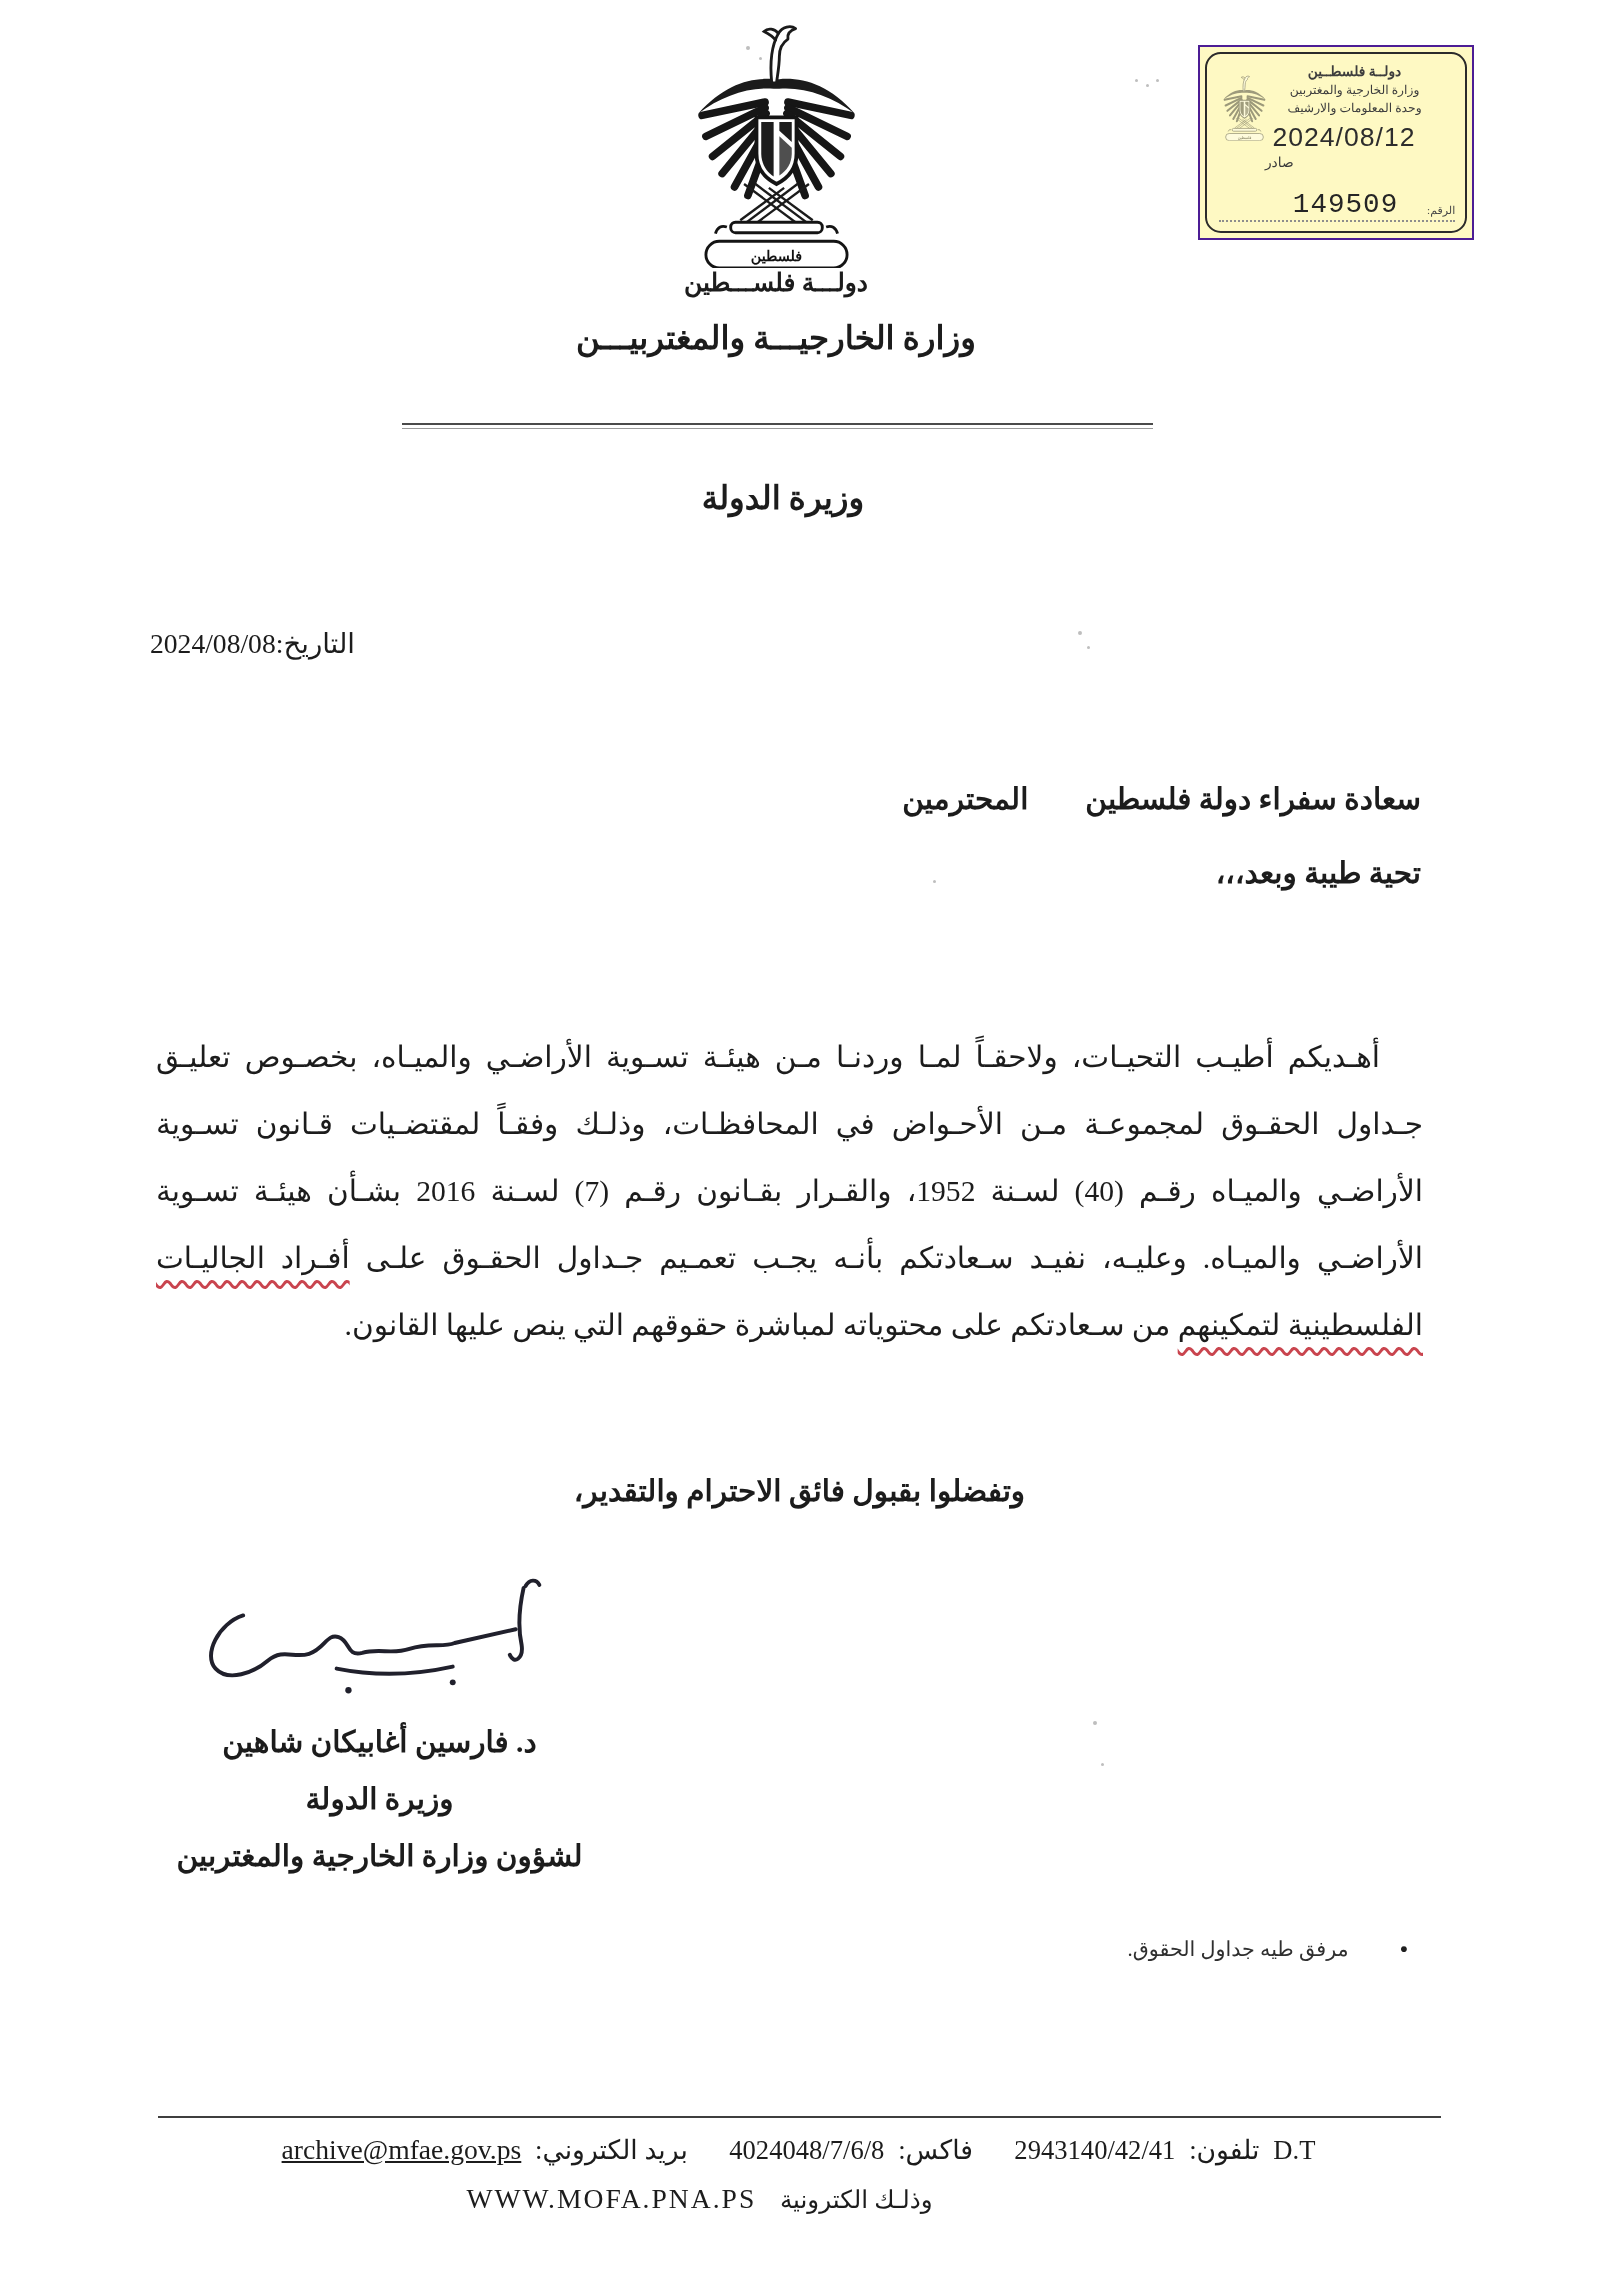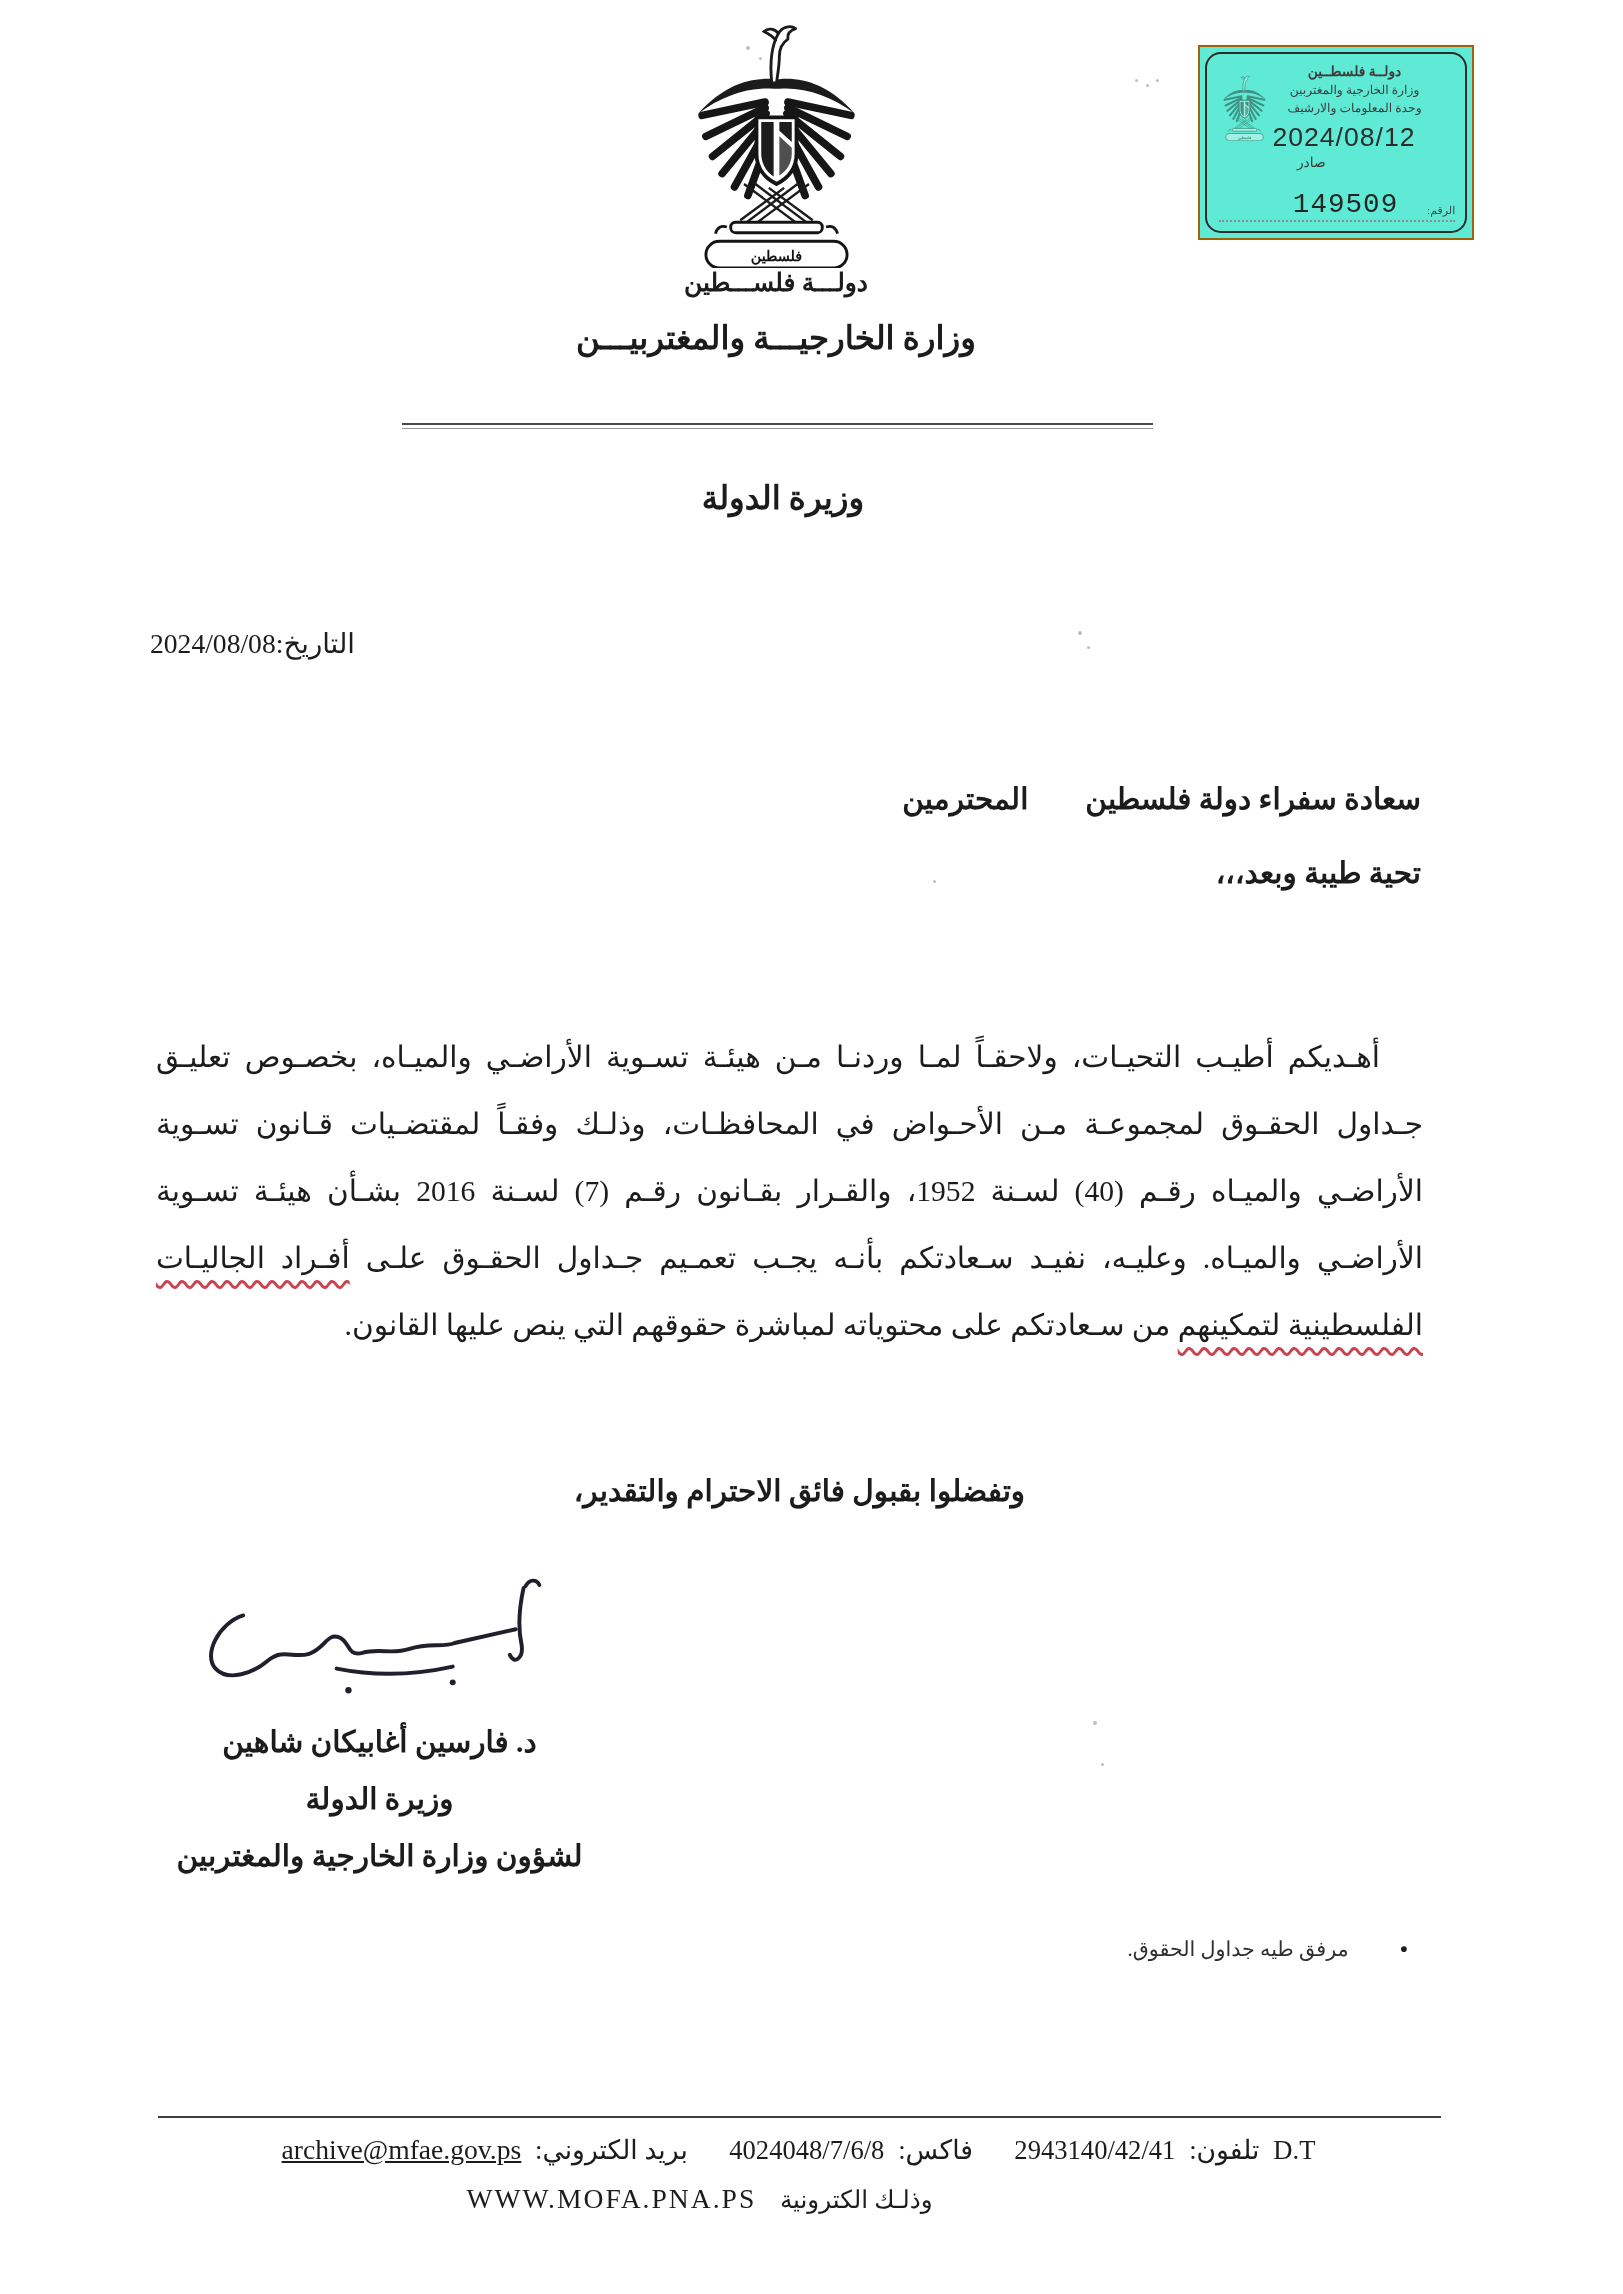--- a/index.html
+++ b/index.html
@@ -3,27 +3,27 @@
 <meta charset="utf-8">
 <style>
   html,body{margin:0;padding:0;background:#e8e8e8;}
   .page{
     position:relative;width:1623px;height:2294px;background:#ffffff;
     font-family:"Liberation Serif","DejaVu Serif",serif;color:#1c1c1c;
     direction:rtl;overflow:hidden;margin:0 auto;
   }
   .defs{position:absolute;width:0;height:0;overflow:hidden}
   
-  .stamp{position:absolute;left:1198px;top:45px;width:276px;height:195px;border:2px solid #a16207;padding:4.9px;box-sizing:border-box;background:#5eead4}
+  .stamp{position:absolute;left:1198px;top:45px;width:276px;height:195px;border:2px solid #4c1d95;padding:4.9px;box-sizing:border-box;background:#fef9c3}
   .stamp-inner{border:2px solid #2b2b2b;border-radius:15.8px;width:100%;height:100%;position:relative;box-sizing:border-box;padding-top:8.9px}
   .stamp-emblem{position:absolute;left:11.8px;top:19.7px;width:51px;height:67px;opacity:.42}
   .stamp-l1{font-size:13.8px;font-weight:bold;color:#3d3d3d;text-align:center;padding-left:37px}
   .stamp-l2,.stamp-l3{font-size:12.3px;color:#3d3d3d;text-align:center;padding-left:37px;margin-top:3px}
   .stamp-date{font-family:"Liberation Sans","DejaVu Sans",sans-serif;font-size:26.6px;color:#2d2d2d;text-align:center;padding-left:16px;margin-top:6px;letter-spacing:1px;direction:ltr}
-  .stamp-issued{font-size:13.8px;color:#3a3a3a;text-align:left;padding-left:90px;margin-top:1px}
+  .stamp-issued{font-size:13.8px;color:#3a3a3a;text-align:left;padding-left:58px;margin-top:1px}
   .stamp-numrow{position:absolute;bottom:8.9px;left:11.8px;right:9.9px;display:flex;direction:rtl;align-items:flex-end;gap:9.9px;border-bottom:2px dotted #8d8d8d;padding-bottom:3px;justify-content:flex-start}
   .stamp-numlabel{font-size:11px;color:#474747}
   .stamp-number{font-family:Liberation Mono, monospace;font-size:27.6px;color:#252525;letter-spacing:1px;direction:ltr;margin-right:19px;line-height:25.6px}
   
   .emblem{position:absolute;left:680px;top:19.7px;width:193px;height:248px}
   .hdr{position:absolute;left:431px;width:690px;text-align:center;font-weight:bold;white-space:nowrap}
   .hdr.state{top:268px;font-size:25px}
   .hdr.ministry{top:319px;font-size:32.5px}
   .divider{position:absolute;left:402px;top:423px;width:751px;height:3px;border-top:2px solid #4a4a4a;border-bottom:1px solid #9a9a9a}
   .doc-title{position:absolute;left:586px;top:479px;width:394px;text-align:center;font-size:32.5px;font-weight:bold}

